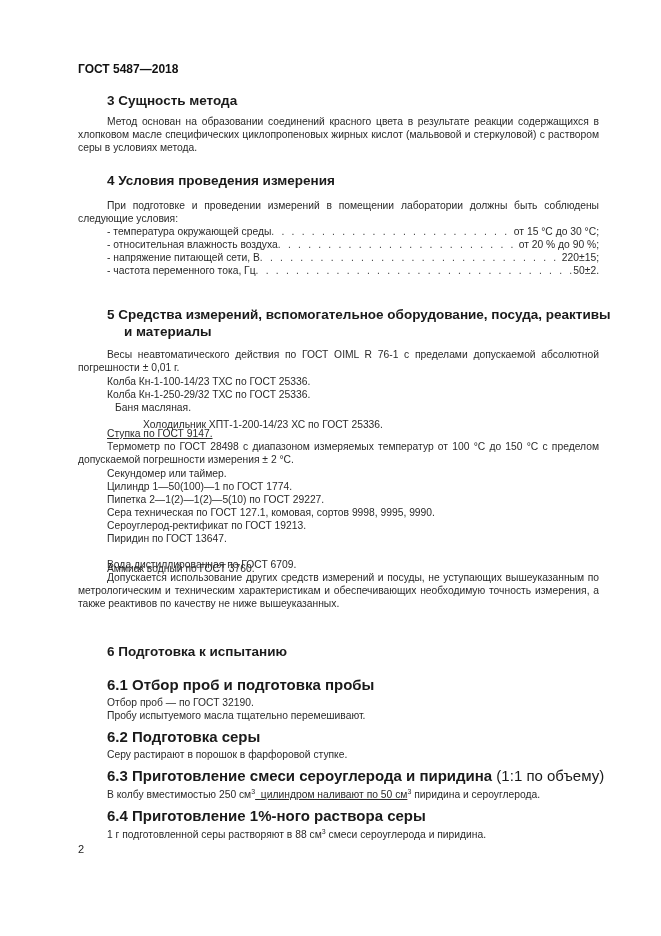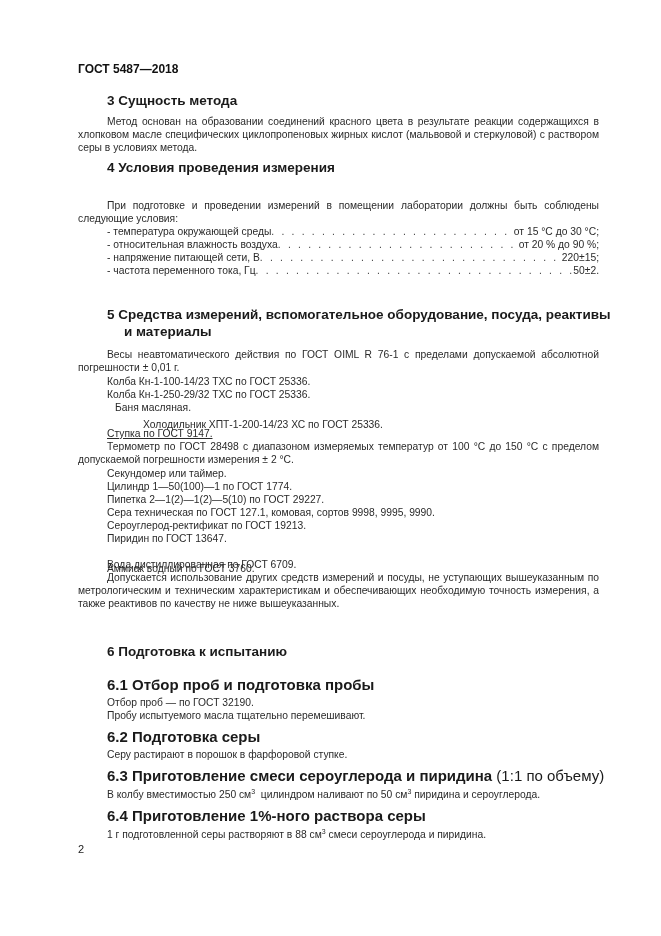--- a/index.html
+++ b/index.html
@@ -22,21 +22,21 @@
 </head>
 <body>
 
 <div>
 
   <div class="abs hdr">ГОСТ 5487—2018</div>
 
   <div class="abs h2" style="top:92px;">3 Сущность метода</div>
   <div class="abs p para" style="top:115px;">Метод основан на образовании соединений красного цвета в результате реакции содержащихся в хлопковом масле специфических циклопропеновых жирных кислот (мальвовой и стеркуловой) с раствором серы в условиях метода.</div>
 
-  <div class="abs h2" style="top:159px;">4 Условия проведения измерения</div>
+  <div class="abs h2" style="top:172px;">4 Условия проведения измерения</div>
   <div class="abs p para" style="top:199px;">При подготовке и проведении измерений в помещении лаборатории должны быть соблюдены следующие условия:</div>
 
   <div class="abs p cond" style="top:225px;">
     <span class="lbl">- температура окружающей среды</span>
     <span class="dots">. . . . . . . . . . . . . . . . . . . . . . . . . . . . . . . . . . . . . . . . . . . . . . . . . . . . . . . . . . . . . . . . . . . . . . . . . . . . . .</span>
     <span class="val">от 15 °С до 30 °С;</span>
   </div>
   <div class="abs p cond" style="top:238px;">
     <span class="lbl">- относительная влажность воздуха</span>
     <span class="dots">. . . . . . . . . . . . . . . . . . . . . . . . . . . . . . . . . . . . . . . . . . . . . . . . . . . . . . . . . . . . . . . . . . . . . . . . . . . . . .</span>
@@ -79,21 +79,21 @@
   <div class="abs p line" style="top:696px;">Отбор проб — по ГОСТ 32190.</div>
   <div class="abs p line" style="top:709px;">Пробу испытуемого масла тщательно перемешивают.</div>
 
   <div class="abs h3" style="top:728px;">6.2  Подготовка серы</div>
   <div class="abs p line" style="top:748px;">Серу растирают в порошок в фарфоровой ступке.</div>
 
   <div class="abs h3" style="top:767px;">
     <span>6.3  Приготовление смеси сероуглерода и пиридина</span><span style="font-weight:normal;"> (1:1 по объему)</span>
   </div>
   <div class="abs p line" style="top:788px;">
-    <span>В колбу вместимостью 250 см</span><sup>3</sup><span style="white-space:pre;">  цилиндром наливают по 50 см</span><sup>3</sup><span> пиридина и сероуглерода.</span>
+    <span>В колбу вместимостью 250 см</span><sup>3</sup><span style="white-space:pre;text-decoration:underline;">  цилиндром наливают по 50 см</span><sup>3</sup><span> пиридина и сероуглерода.</span>
   </div>
 
   <div class="abs h3" style="top:807px;">6.4  Приготовление 1%-ного раствора серы</div>
   <div class="abs p line" style="top:828px;">
     <span>1 г подготовленной серы растворяют в 88 см</span><sup>3</sup><span> смеси сероуглерода и пиридина.</span>
   </div>
 
   <div class="abs pagenum">2</div>
 </div>
 

